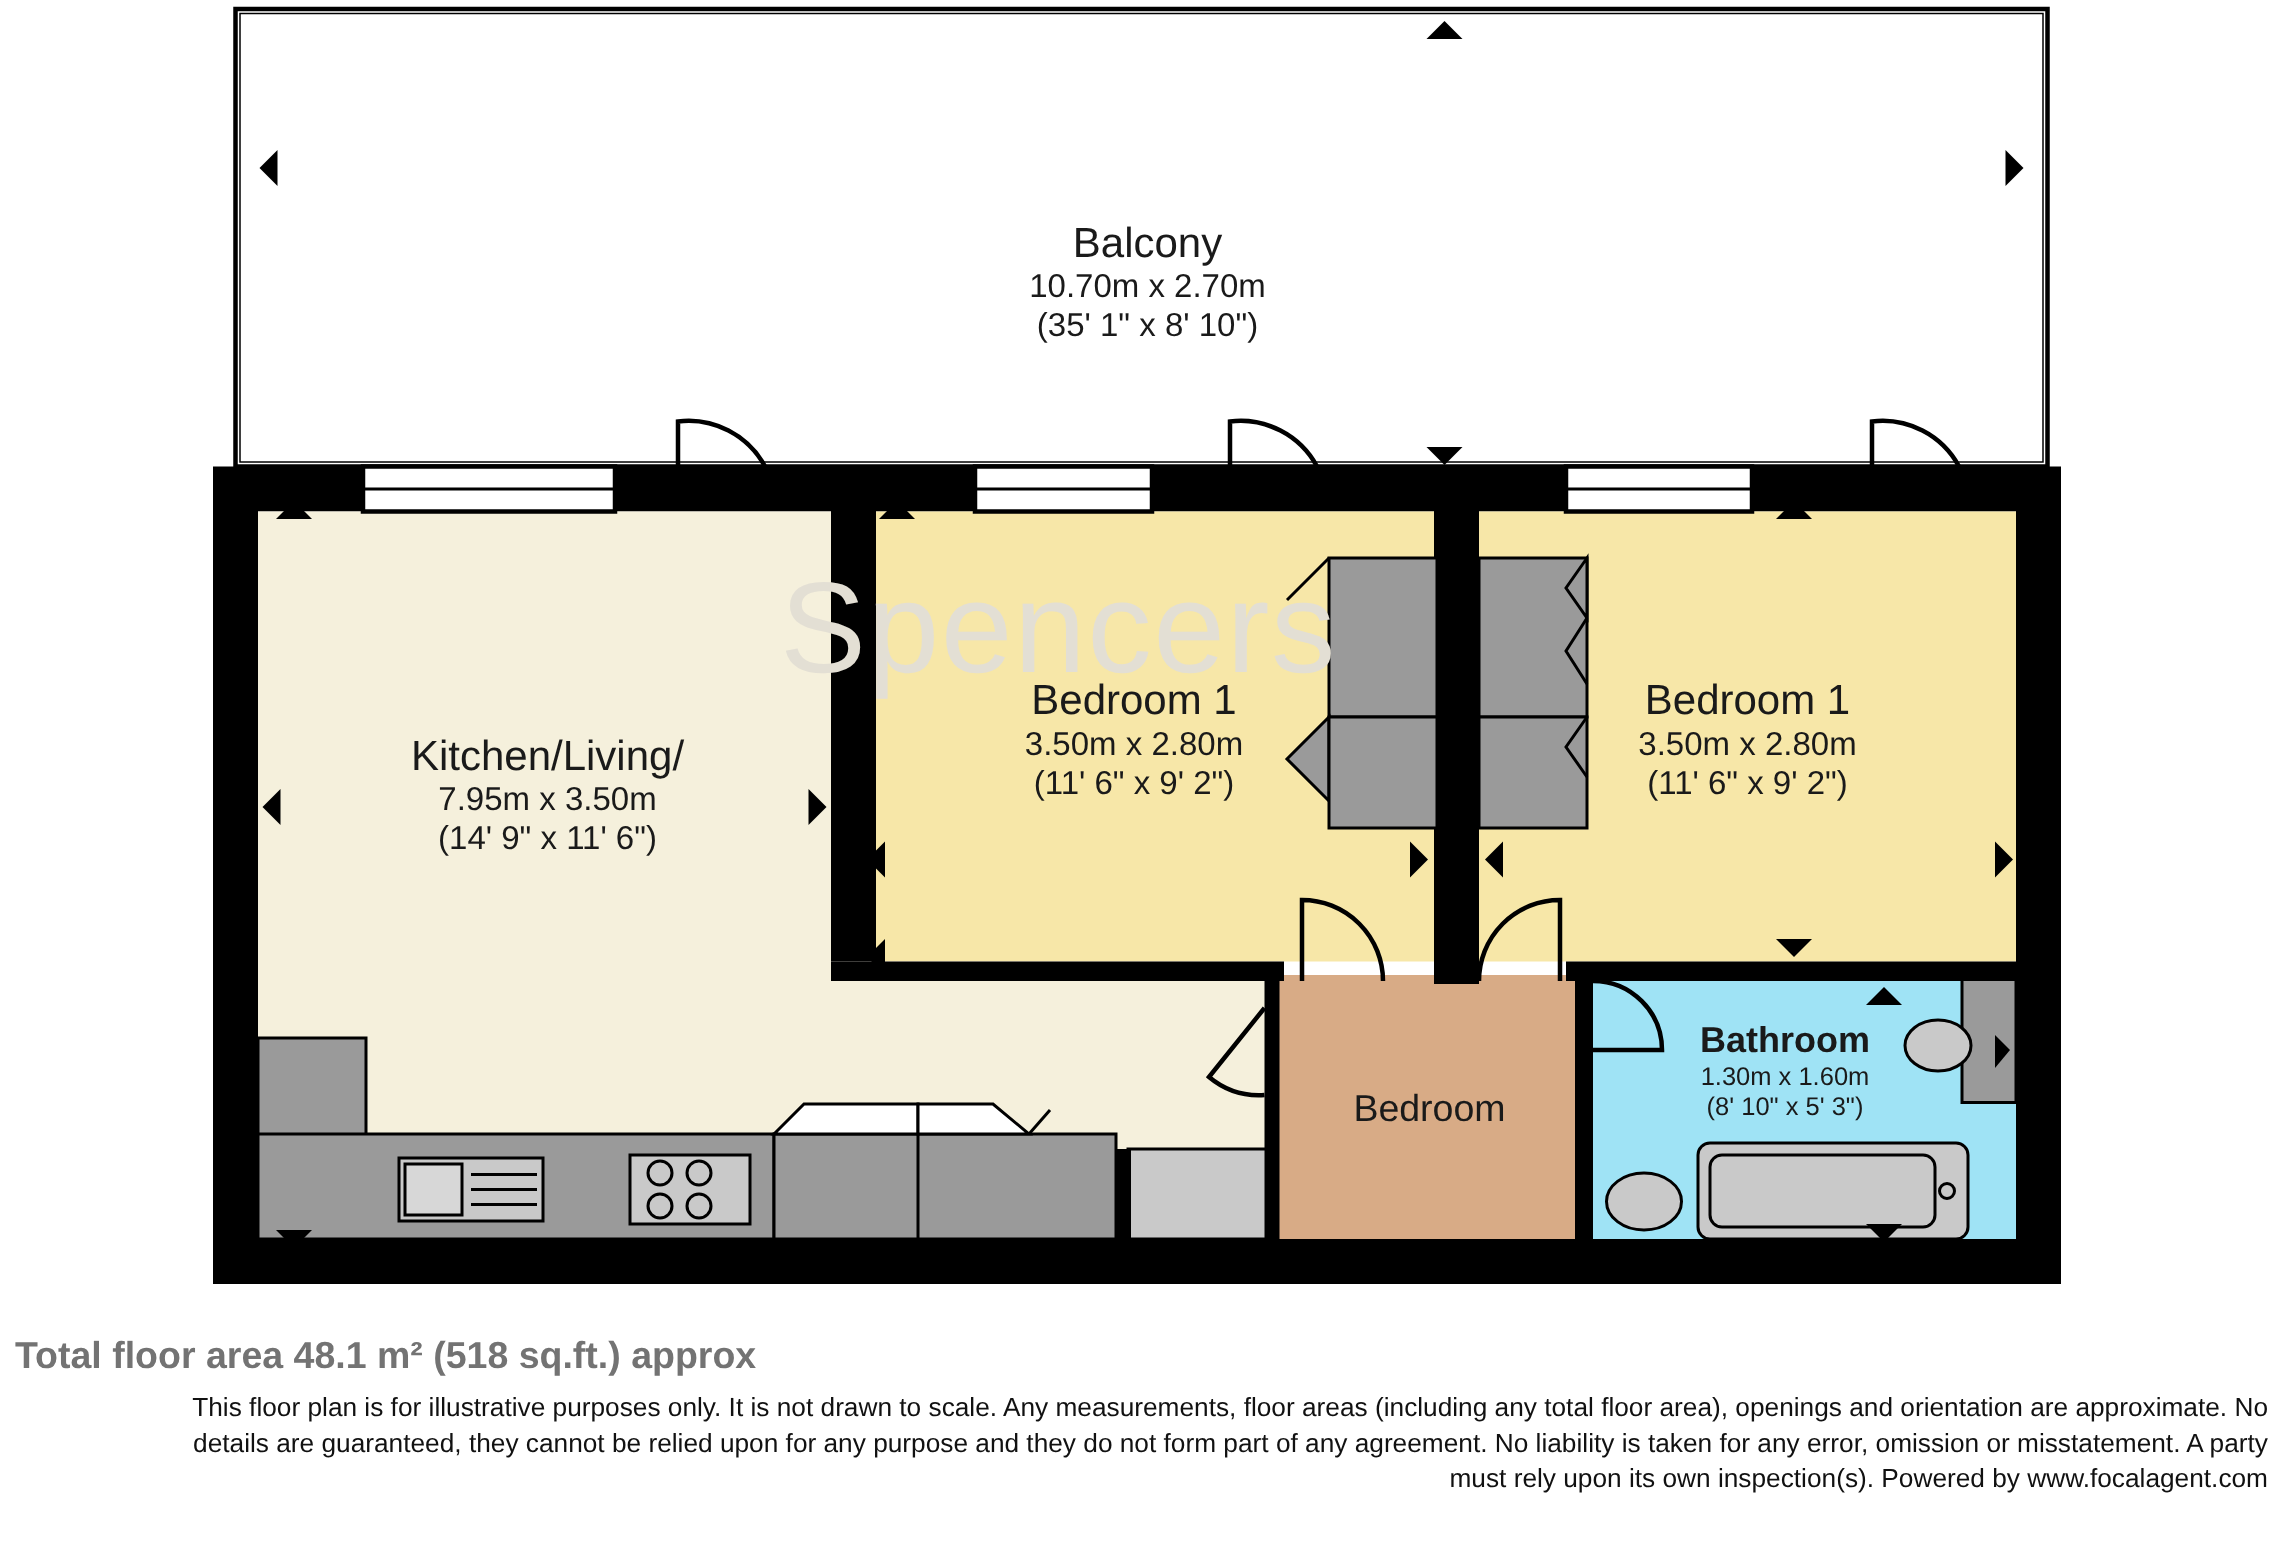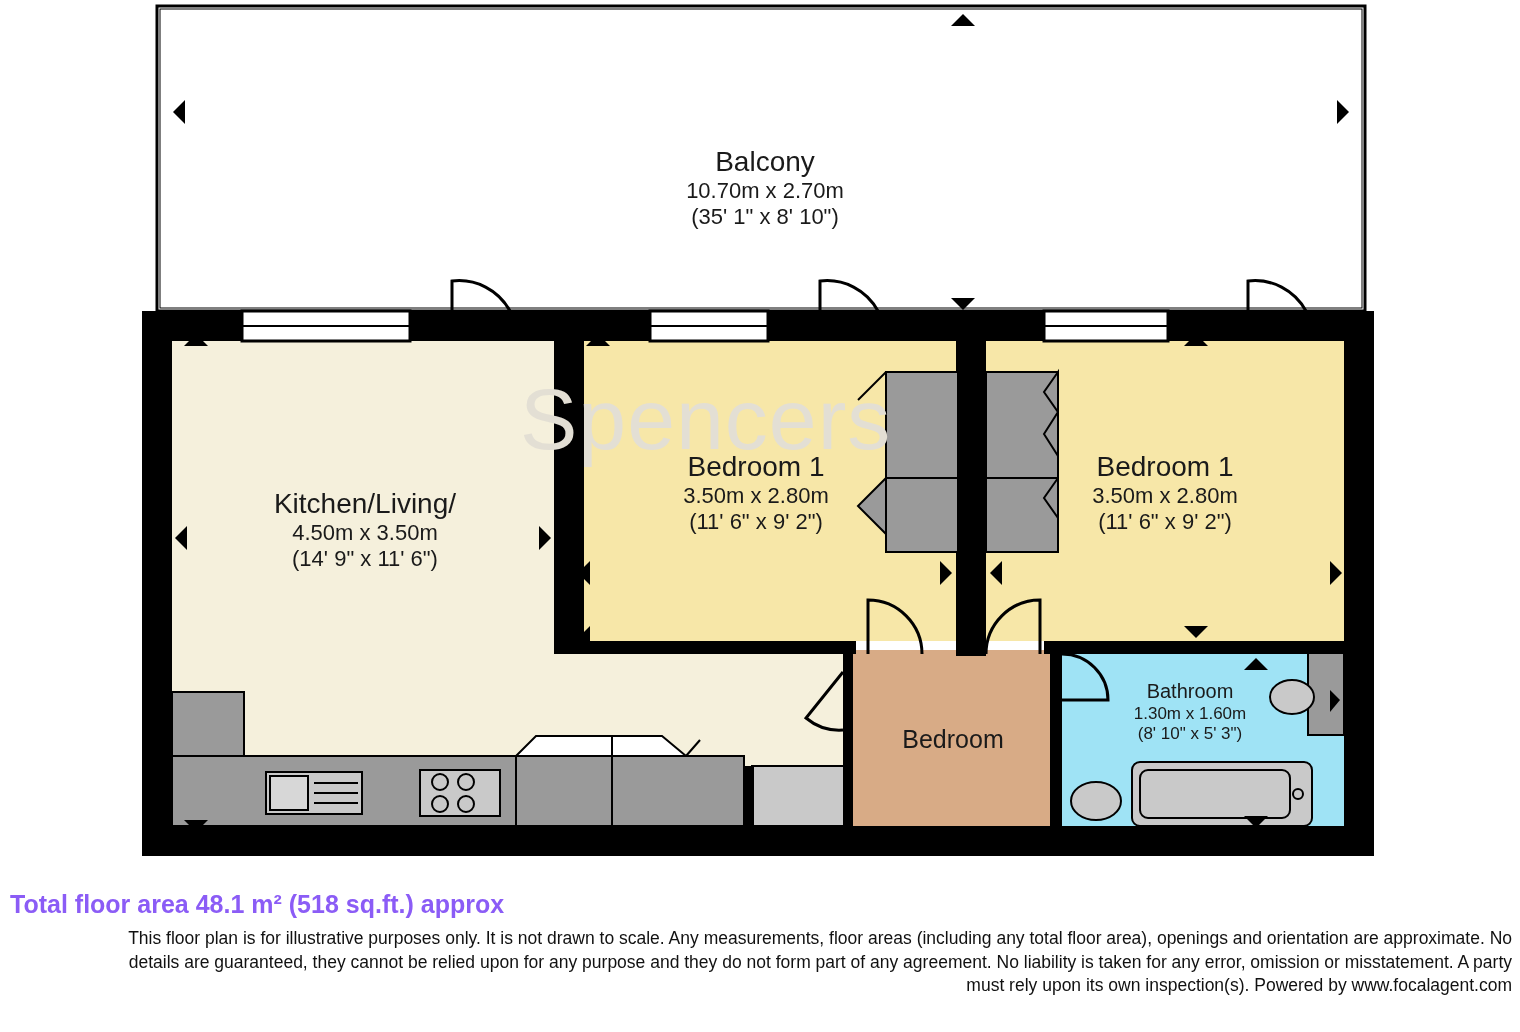--- a/index.html
+++ b/index.html
@@ -30,21 +30,21 @@
     pointer-events: none;
   }
   .lbl .name {
     display: block;
     font-size: 28px;
   }
   .lbl .dim {
     display: block;
     font-size: 22px;
   }
-  .lbl.small .name { font-size: 20px; }
+  .lbl.small .name { font-size: 24px; font-weight: bold; }
   .lbl.small .dim  { font-size: 17px; }
   .lbl.entrance .name { font-size: 25px; }
 
   .watermark {
     position: absolute;
     left: 520px;
     top: 370px;
     font-size: 86px;
     color: #e3dfd4;
     font-family: "Liberation Sans", sans-serif;
@@ -55,21 +55,21 @@
   #footer {
     position: absolute;
     left: 0;
     top: 890px;
     width: 1520px;
   }
   #footer .total {
     font-size: 25px;
     font-weight: bold;
     margin: 0 12px 8px 10px;
-    color: #8b5cf6;
+    color: #737373;
   }
   #footer .disclaimer {
     font-size: 17.5px;
     line-height: 1.35;
     text-align: right;
     color: #111;
     margin: 0 8px;
   }
 </style>
 </head>
@@ -236,21 +236,21 @@
 
   
   <div class="lbl" style="left:600px; top:145px; width:330px;">
     <span class="name">Balcony</span>
     <span class="dim">10.70m x 2.70m</span>
     <span class="dim">(35' 1" x 8' 10")</span>
   </div>
 
   <div class="lbl" style="left:205px; top:487px; width:320px;">
     <span class="name">Kitchen/Living/</span>
-    <span class="dim">4.50m x 3.50m</span>
+    <span class="dim">7.95m x 3.50m</span>
     <span class="dim">(14' 9" x 11' 6")</span>
   </div>
 
   <div class="lbl" style="left:596px; top:450px; width:320px;">
     <span class="name">Bedroom 1</span>
     <span class="dim">3.50m x 2.80m</span>
     <span class="dim">(11' 6" x 9' 2")</span>
   </div>
 
   <div class="lbl" style="left:1005px; top:450px; width:320px;">

